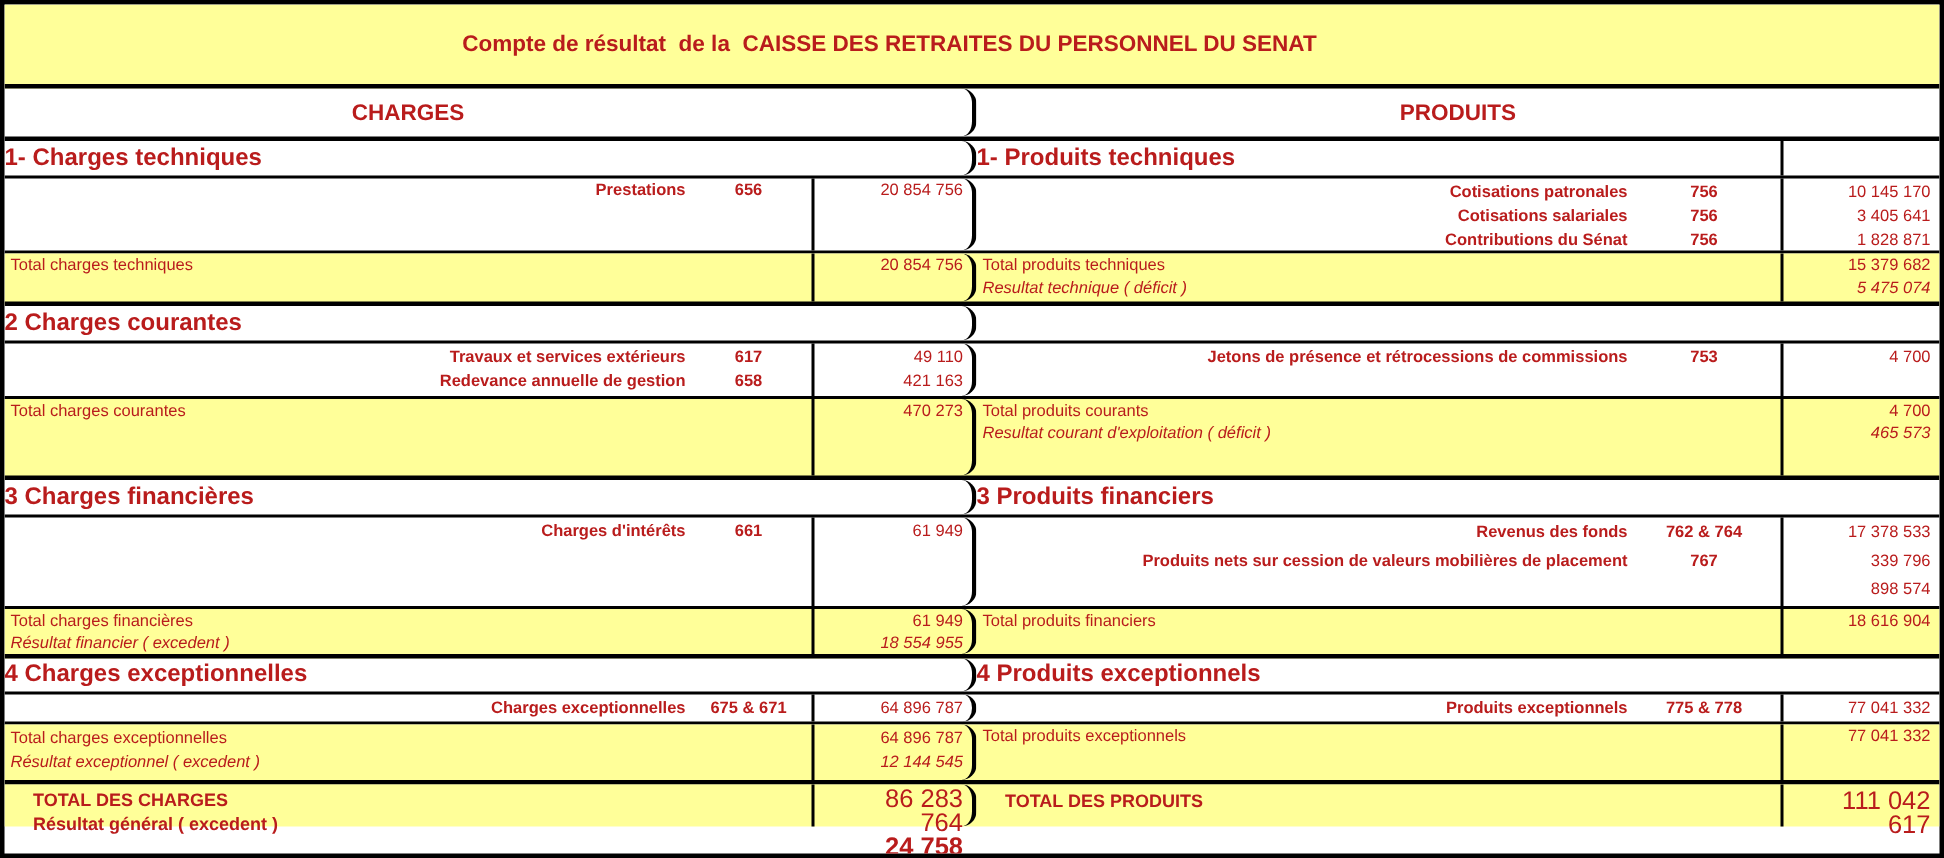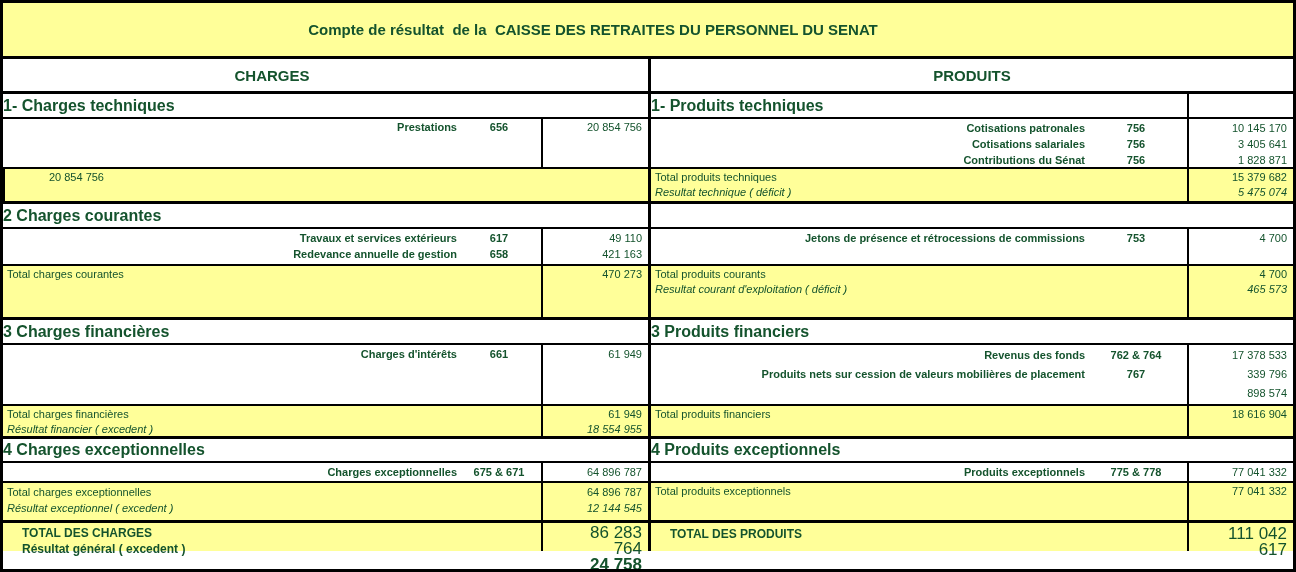--- a/index.html
+++ b/index.html
@@ -1,31 +1,31 @@
 <!DOCTYPE html>
 <html><head>
 <meta charset="utf-8">
 <style>
   html,body{margin:0;padding:0;background:#fff;}
   .sheet{
     width:1296px;height:572px;box-sizing:border-box;
-    border:3px solid #000;background:#fff;color:#14532d;
+    border:3px solid #000;background:#fff;color:#b91c1c;
     font-family:"Liberation Sans","DejaVu Sans",sans-serif;
     overflow:hidden;
   }
   .row{display:flex;width:100%;box-sizing:border-box;}
   .bb2{border-bottom:2px solid #000;}
   .bb3{border-bottom:3px solid #000;}
   .yellow{background:#ffff99;}
   .ai-c{align-items:center;}
   .h56{height:56px}.h35{height:35px}.h25{height:25px}.h50{height:50px}
   .h37{height:37px}.h54{height:54px}.h61{height:61px}.h33{height:33px}
   .h24{height:24px}.h20{height:20px}.h40{height:40px}.h46{height:28px}
 
-  .half-l{width:648px;box-sizing:border-box;border-right:3px solid #000;display:flex;min-width:0;}
+  .half-l{width:648px;box-sizing:border-box;border-right:3px solid #000;display:flex;min-width:0;border-radius:10px;}
   .half-r{flex:1;display:flex;min-width:0;}
 
   .labels{flex:1;display:flex;flex-direction:column;min-width:0;}
   .vcol{display:flex;flex-direction:column;box-sizing:border-box;border-left:2px solid #000;}
   .vcol-l{width:107px;}
   .vcol-r{width:106px;}
 
   .line{display:flex;align-items:baseline;}
   .lbl{flex:1;text-align:right;font-weight:bold;font-size:11px;white-space:nowrap;}
   .code{text-align:center;font-weight:bold;font-size:11px;}
@@ -116,20 +116,23 @@
       <div class="vcol vcol-r v-top">
         <span class="val">10 145 170</span>
         <span class="val">3 405 641</span>
         <span class="val">1 828 871</span>
       </div>
     </div>
   </div>
 
   <div class="row bb3 h35 yellow lh15">
     <div class="half-l">
+      <div class="labels v-top">
+        <div class="tlabel">Total charges techniques</div>
+      </div>
       <div class="vcol vcol-l v-top">
         <span class="val">20 854 756</span>
       </div>
     </div>
     <div class="half-r">
       <div class="labels v-top">
         <div class="tlabel">Total produits techniques</div>
         <div class="tlabel it">Resultat technique ( déficit )</div>
       </div>
       <div class="vcol vcol-r v-top">

